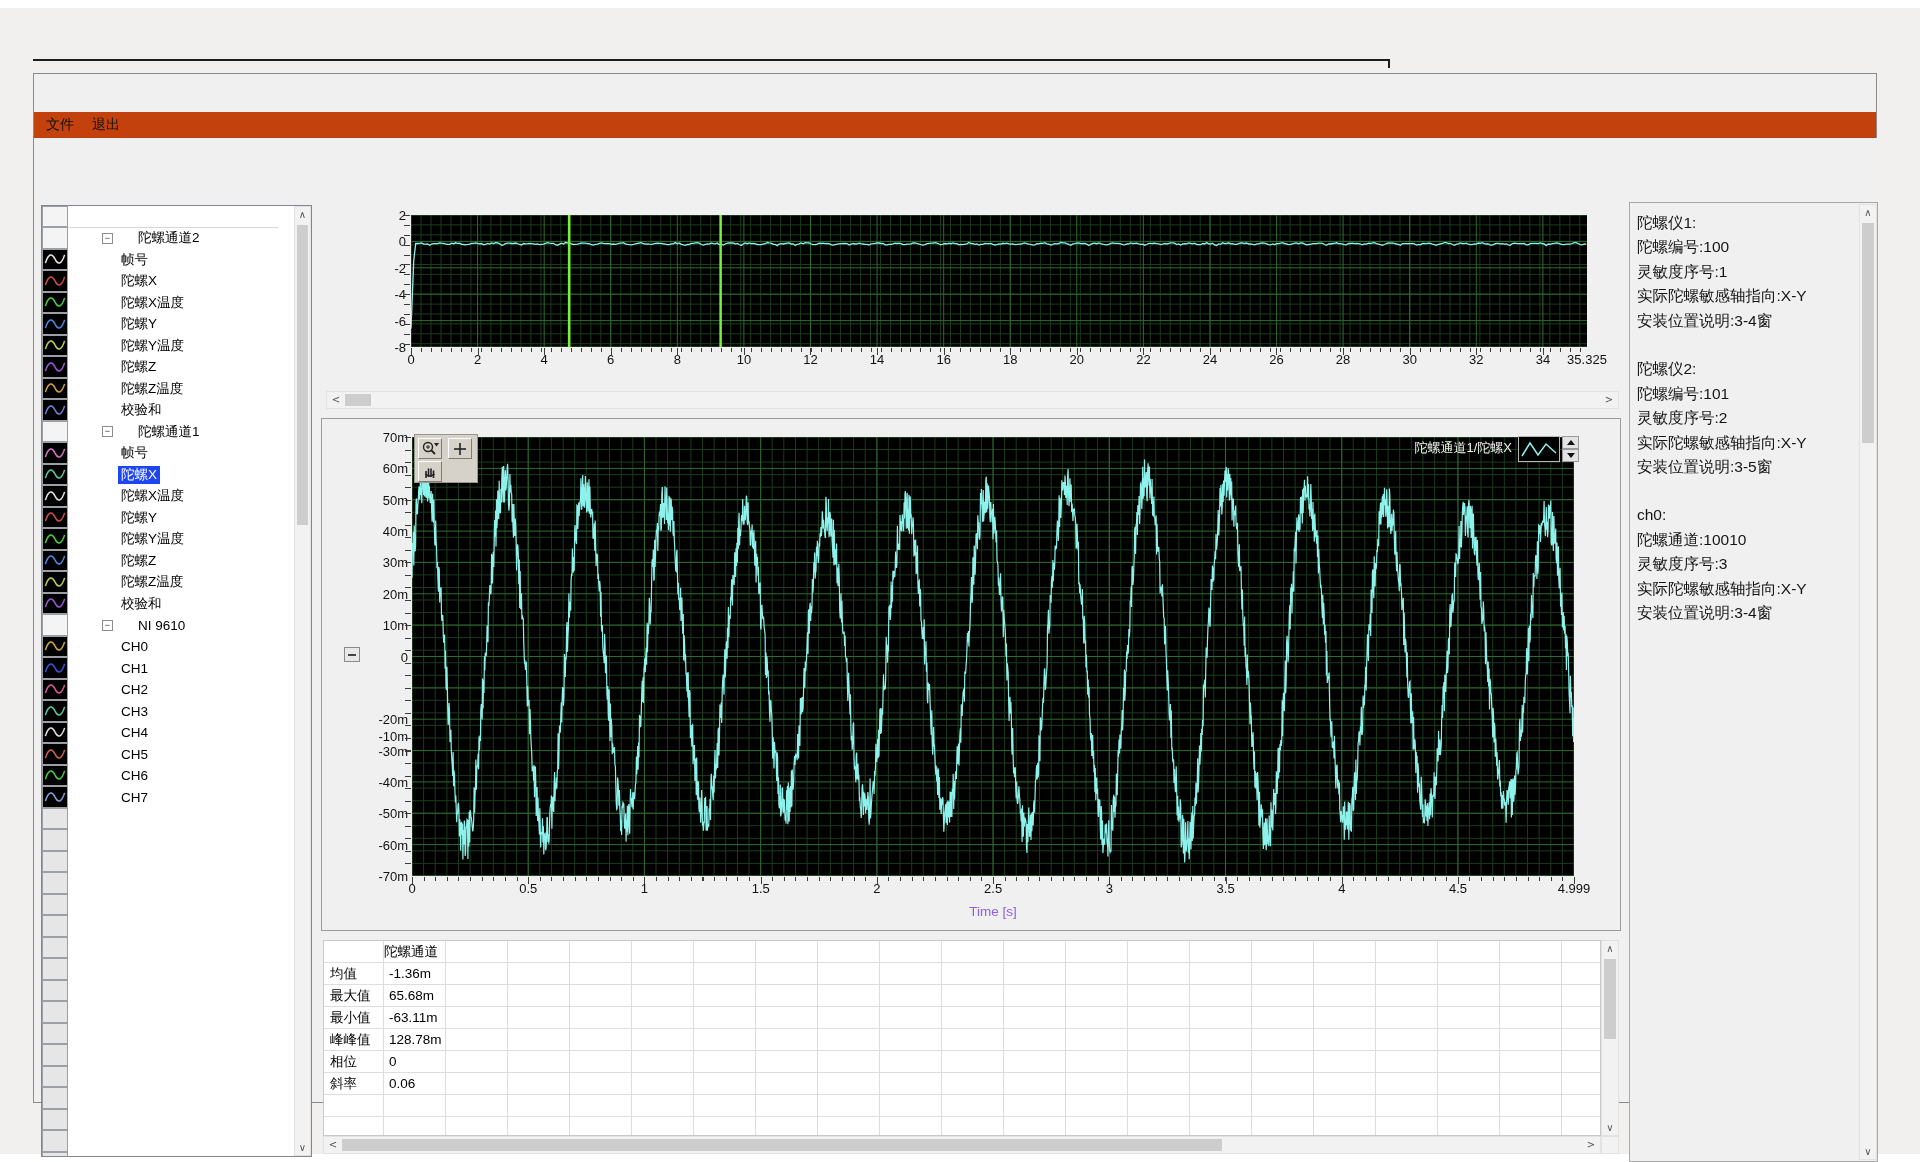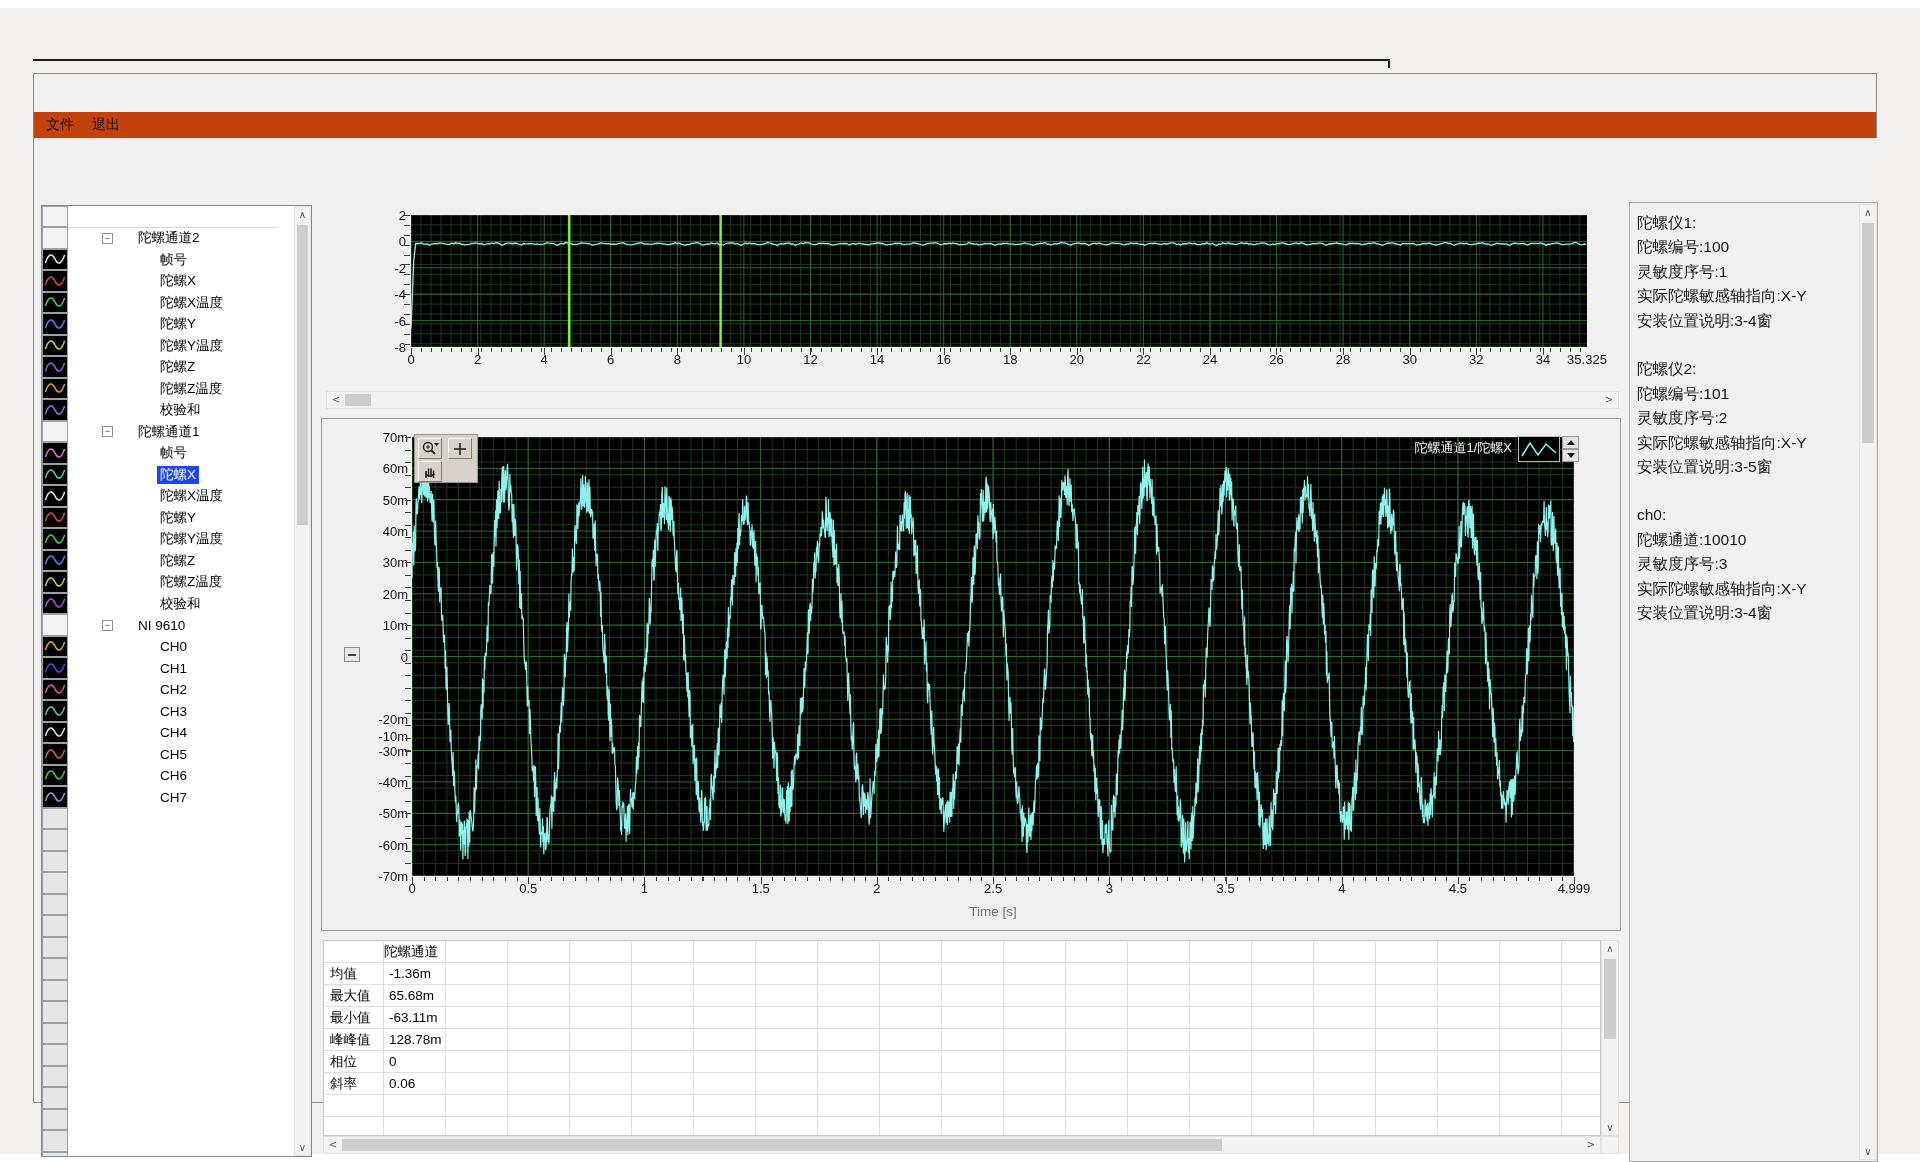--- a/index.html
+++ b/index.html
@@ -32,21 +32,21 @@
   .icon-cell{width:26px;height:21.5px;box-sizing:border-box;border:1px solid #9aa0a6;
     background:#000;flex:0 0 26px;display:flex;align-items:center;justify-content:center;margin-top:-1px;}
   .icon-cell.blank{background:#f4f4f4;}
   .icon-cell.fill{background:#e6e6e6;}
   .row-main{flex:1;height:100%;display:flex;align-items:center;position:relative;}
   .row-main.hdr{border-bottom:1px solid #d8d8d8;}
   .expander{position:absolute;left:34px;width:11px;height:11px;box-sizing:border-box;
     border:1px solid #8c8c8c;background:#fff;font-size:9px;line-height:8px;text-align:center;color:#333;}
   .t-label{font-size:13.5px;color:#000;white-space:nowrap;}
   .t-label.group{margin-left:70px;}
-  .t-label.child{margin-left:89px;padding:0 3px;}
+  .t-label.child{margin-left:50px;padding:0 3px;}
   .t-label.selected{background:#1e46f0;color:#fff;}
   
   .sb{position:absolute;background:#f2f2f2;border:1px solid #e2e2e2;box-sizing:border-box;}
   .sb .arrow{position:absolute;color:#555;font-size:10px;font-family:"DejaVu Sans",sans-serif;
     text-align:center;}
   .sb .thumb{position:absolute;background:#cdcdcd;}
   
   .ylab{position:absolute;text-align:right;font-size:13px;color:#111;transform:translateY(-50%);white-space:nowrap;}
   .xlab{position:absolute;font-size:13px;color:#111;transform:translateX(-50%);white-space:nowrap;}
   .tickstrip{position:absolute;}
@@ -65,21 +65,21 @@
   .spin-btn .tri-dn{width:0;height:0;border-left:4px solid transparent;border-right:4px solid transparent;border-top:5px solid #111;}
   #palette{position:absolute;left:92px;top:15px;width:64px;height:49px;background:#d6d2ca;
     border:1px solid #9a968e;box-sizing:border-box;z-index:6;}
   .pal-btn{position:absolute;width:24px;height:21px;background:#d6d2ca;border:1px solid #fff;
     border-right-color:#807c74;border-bottom-color:#807c74;box-sizing:border-box;
     display:flex;align-items:center;justify-content:center;}
   #axis-lock-btn{position:absolute;left:22px;top:228px;width:16px;height:15px;background:#e8e8e8;
     border:1px solid #8a8a8a;box-sizing:border-box;z-index:6;display:flex;align-items:center;justify-content:center;}
   #axis-lock-btn .dash{width:8px;height:2px;background:#444;}
   #time-label{position:absolute;left:90px;top:485px;width:1162px;text-align:center;
-    font-size:13.5px;color:#737373;}
+    font-size:13.5px;color:#8b5cf6;}
   
   #stats-area{position:absolute;left:289px;top:802px;width:1278px;height:196px;background:#ffffff;
     border:1px solid #c9c9c9;box-sizing:border-box;overflow:hidden;}
   #stats-grid{display:grid;grid-template-columns:60px repeat(19,62px) 40px;grid-auto-rows:22px;}
   .cell{box-sizing:border-box;border-right:1px solid #dedede;border-bottom:1px solid #dedede;
     font-size:13.5px;color:#000;line-height:21px;white-space:nowrap;overflow:hidden;}
   .cell.rowlab{padding-left:6px;}
   .cell.val{padding-left:5px;}
   
   #info-panel{position:absolute;left:1595px;top:64px;width:249px;height:960px;background:#f0f0f0;

